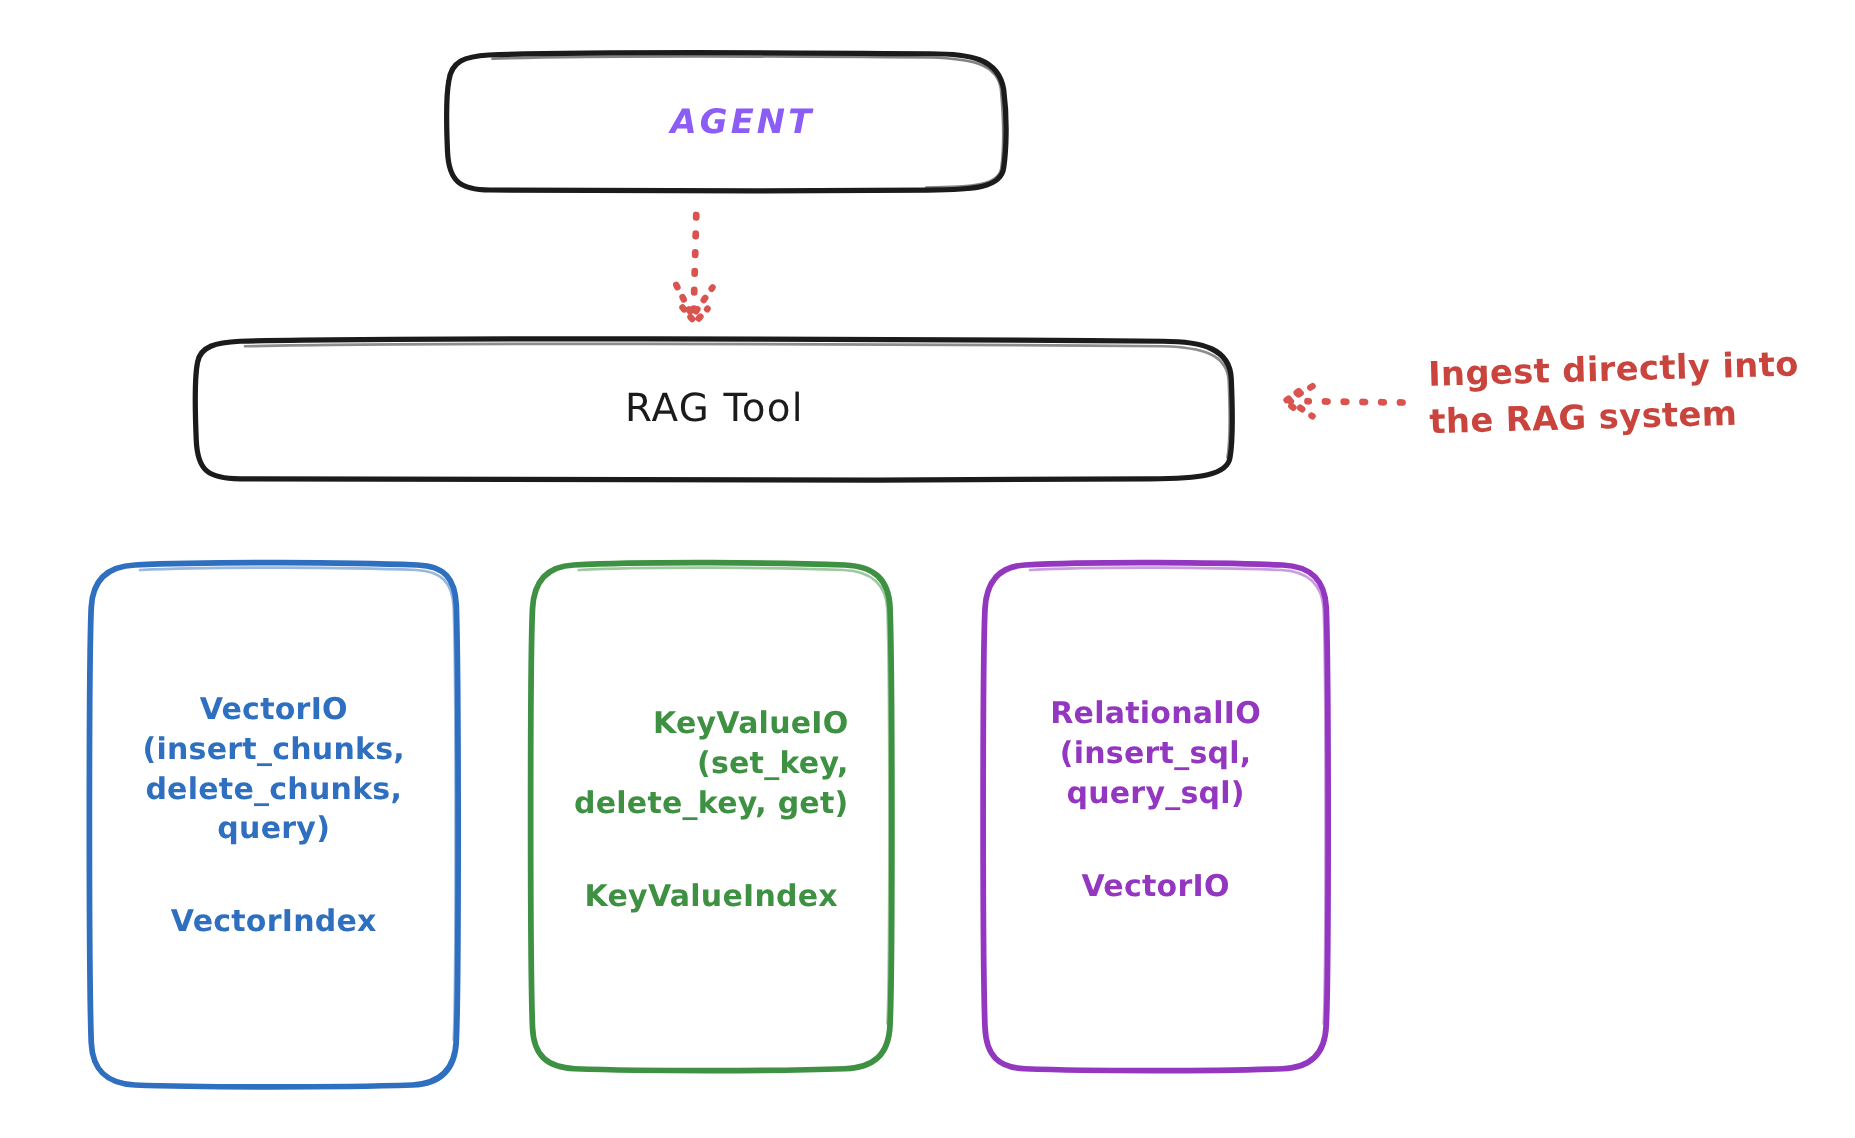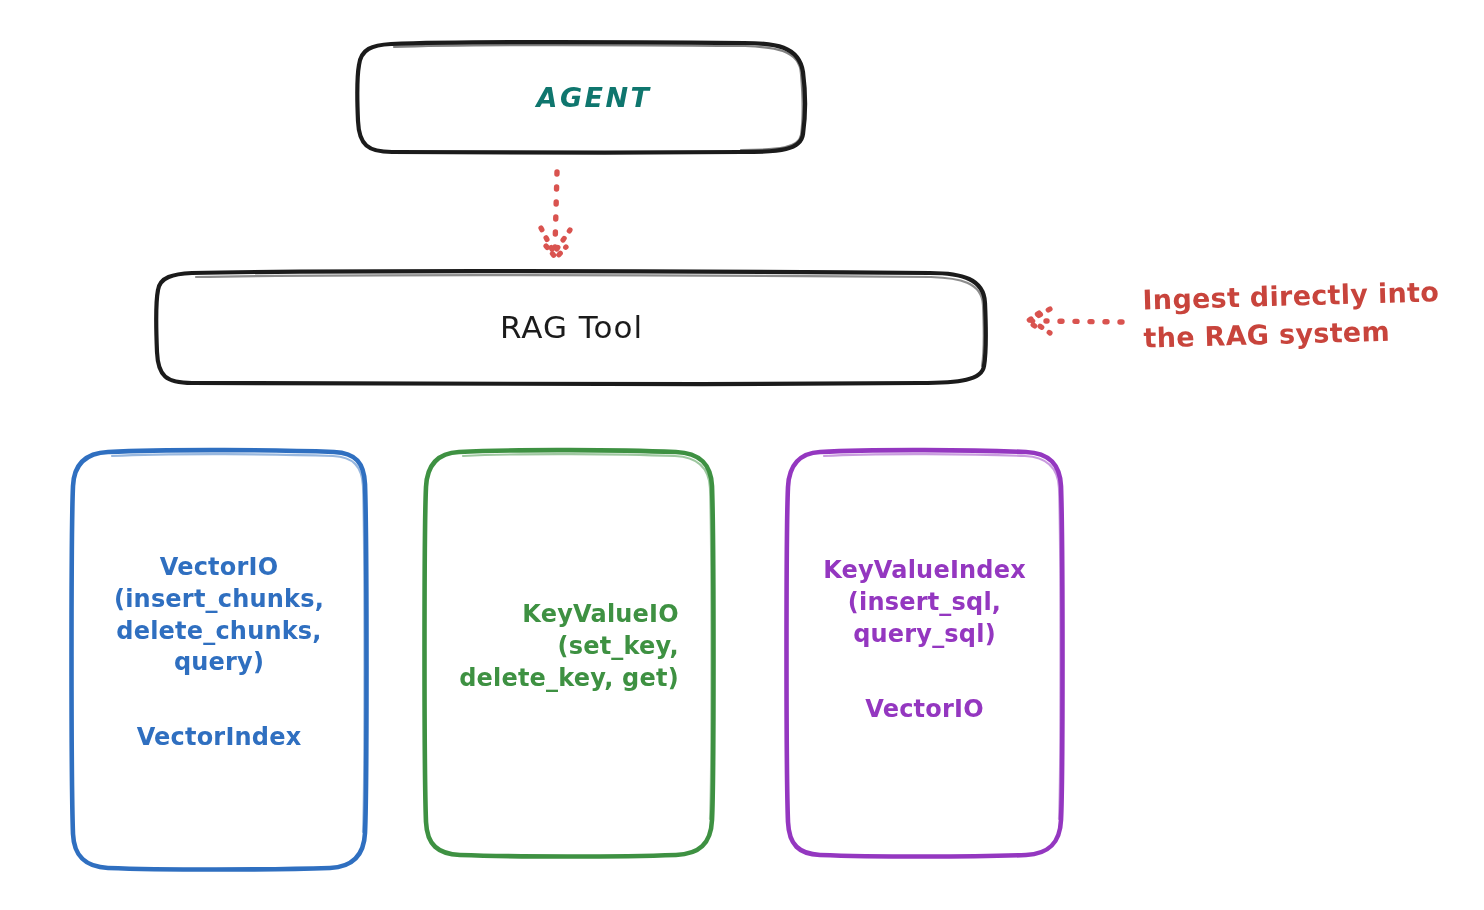--- a/index.html
+++ b/index.html
@@ -39,21 +39,21 @@
   
   #node-agent {
     left: 358px; top: 42px; width: 448px; height: 112px;
   }
   #node-agent .node-label {
     font-family: "DejaVu Sans", sans-serif;
     font-style: italic;
     font-weight: 700;
     font-size: 27px;
     letter-spacing: 2.5px;
-    color: #0f766e;
+    color: #8b5cf6;
     margin-left: 24px;
   }
 
   
   #node-ragtool {
     left: 157px; top: 271px; width: 829px; height: 113px;
   }
   #node-ragtool .node-label {
     font-family: "DejaVu Sans", sans-serif;
     font-size: 31px;
@@ -186,26 +186,27 @@
 query)</div>
     <div class="index-label">VectorIndex</div>
   </div>
 </div>
 
 <div class="node provider" id="node-keyvalueio">
   <div class="inner">
     <div class="api-label">KeyValueIO
 (set_key,
 delete_key, get)</div>
+    <div class="index-label">KeyValueIndex</div>
   </div>
 </div>
 
 <div class="node provider" id="node-relationalio">
   <div class="inner">
-    <div class="api-label">KeyValueIndex
+    <div class="api-label">RelationalIO
 (insert_sql,
 query_sql)</div>
     <div class="index-label">VectorIO</div>
   </div>
 </div>
 
 <div id="annotation-ingest">Ingest directly into
 the RAG system</div>
 
 </body></html>

